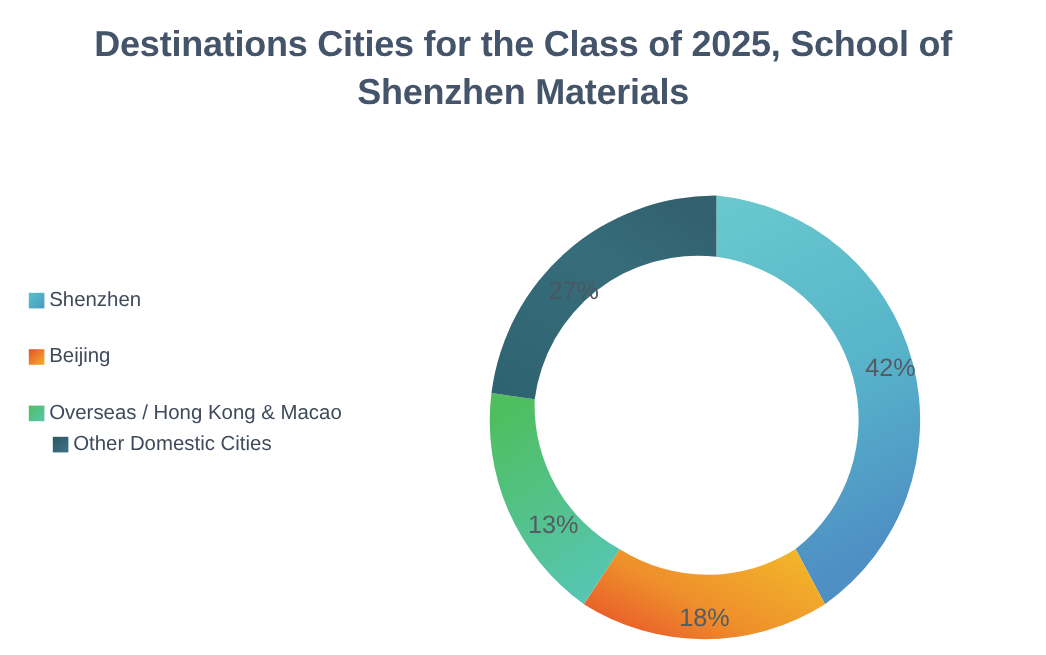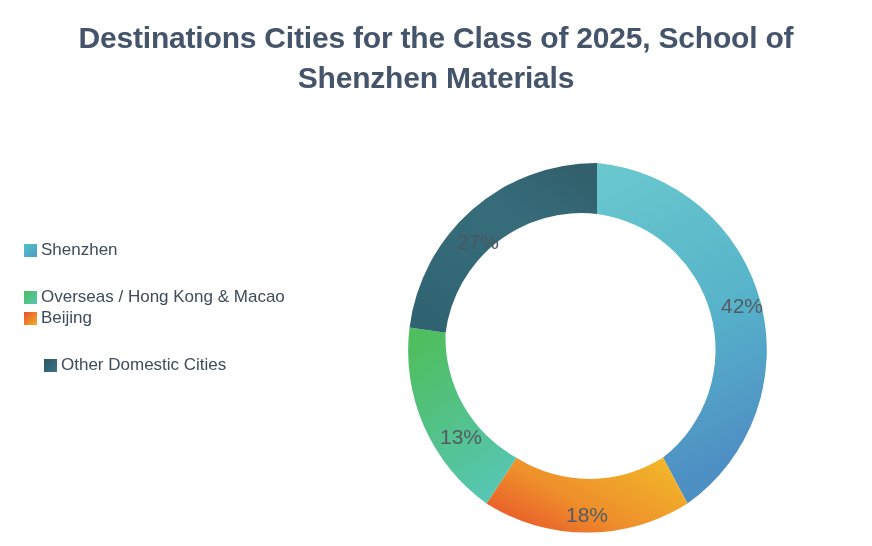--- a/index.html
+++ b/index.html
@@ -84,31 +84,31 @@
 
 <div id="chart-title">Destinations Cities for the Class of 2025, School of Shenzhen Materials</div>
 
 <div id="legend">
 
   <div class="legend-item">
     <span class="legend-swatch" style="background:linear-gradient(135deg,#52C2C8 0%,#4C9BC6 100%);"></span>
     <span class="legend-label">Shenzhen</span>
   </div>
 
+  <div class="legend-item">
+    <span class="legend-swatch" style="background:linear-gradient(135deg,#E8502A 0%,#F2B029 100%);"></span>
+    <span class="legend-label">Beijing</span>
+  </div>
+
   <div class="legend-item tight">
     <span class="legend-swatch" style="background:linear-gradient(135deg,#4FBE5F 0%,#57C5B2 100%);"></span>
     <span class="legend-label">Overseas / Hong Kong &amp; Macao</span>
   </div>
 
-  <div class="legend-item">
-    <span class="legend-swatch" style="background:linear-gradient(135deg,#E8502A 0%,#F2B029 100%);"></span>
-    <span class="legend-label">Beijing</span>
-  </div>
-
-  <div class="legend-item tight" style="margin-top:18px;padding-left:20px;">
+  <div class="legend-item tight" style="margin-top:5px;padding-left:20px;">
     <span class="legend-swatch" style="background:linear-gradient(135deg,#2C5766 0%,#3A7383 100%);"></span>
     <span class="legend-label">Other Domestic Cities</span>
   </div>
 
 </div>
 
 <div id="donut-chart">
   <svg width="376" height="376" viewBox="0 0 376 376">
     <defs>
       <linearGradient id="gradShenzhen" x1="0" y1="0" x2="0.25" y2="1">

